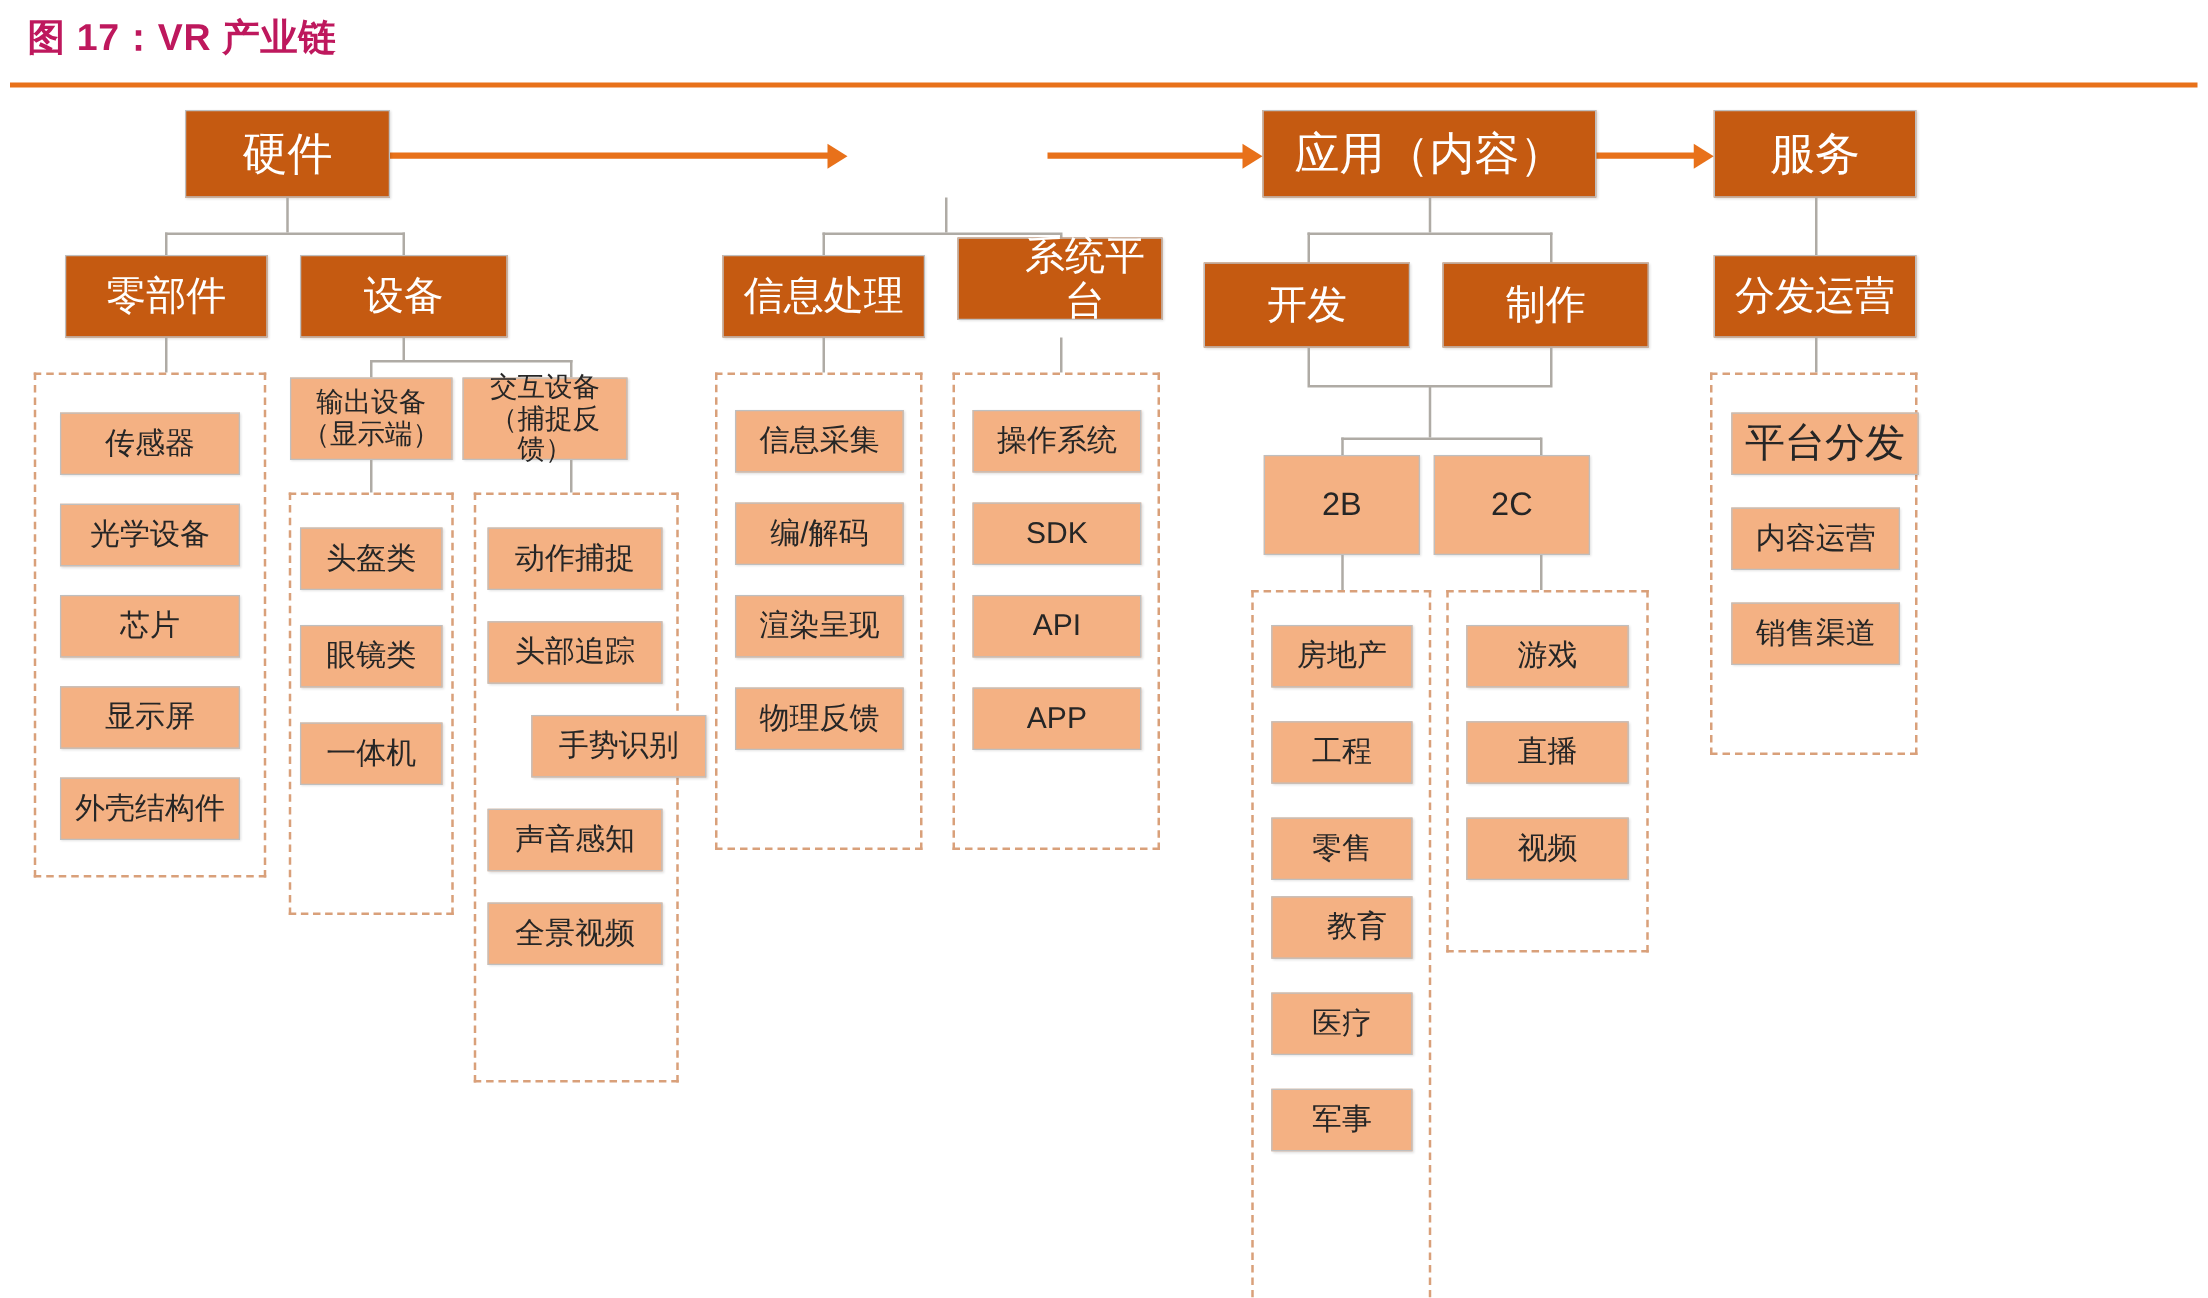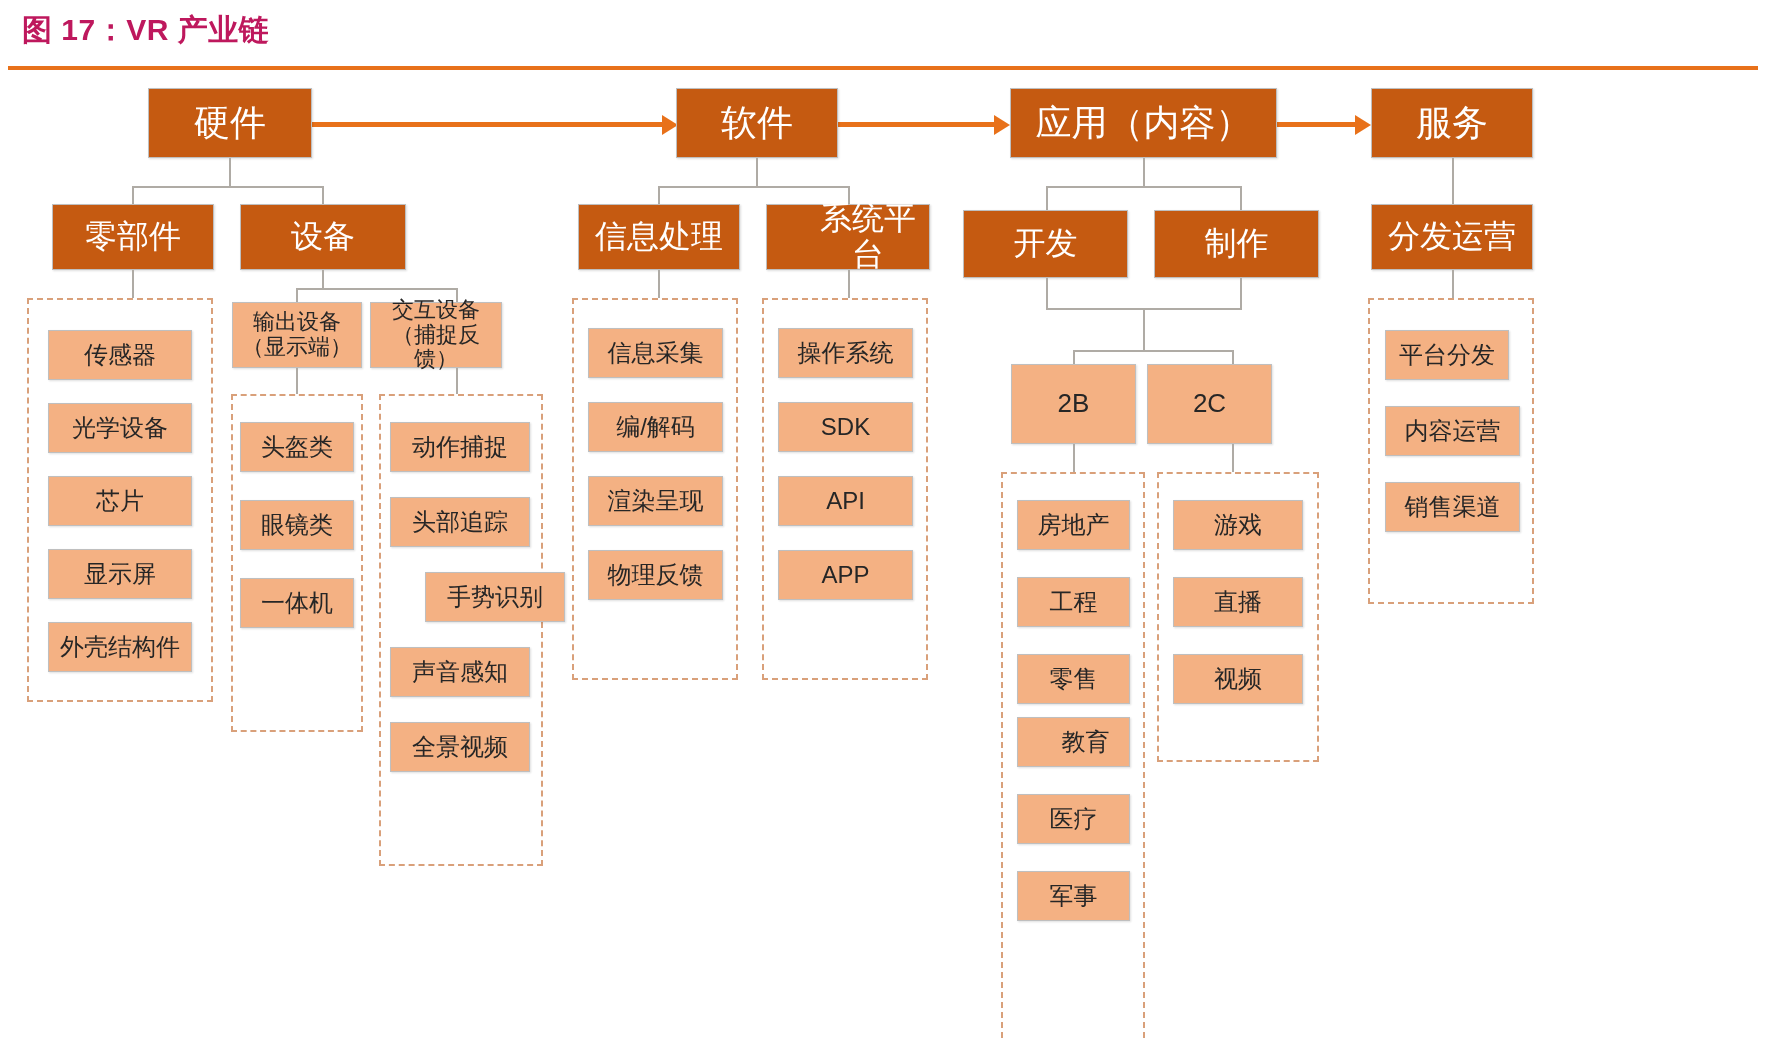--- a/index.html
+++ b/index.html
@@ -76,21 +76,20 @@
   <div class="flow-arrow" style="left:312px; top:50px; width:352px;"></div>
   <div class="flow-head" style="left:662px; top:43px;"></div>
 
   <div class="flow-arrow" style="left:838px; top:50px; width:158px;"></div>
   <div class="flow-head" style="left:994px; top:43px;"></div>
 
   <div class="flow-arrow" style="left:1277px; top:50px; width:80px;"></div>
   <div class="flow-head" style="left:1355px; top:43px;"></div>
 
   <div class="node dark" style="left:148px; top:16px; width:164px; height:70px; font-size:36px;">硬件</div>
-  <div class="node dark" style="left:676px; top:16px; width:162px; height:70px; font-size:36px;">软件</div>
   <div class="node dark" style="left:1010px; top:16px; width:267px; height:70px; font-size:36px;">应用（内容）</div>
   <div class="node dark" style="left:1371px; top:16px; width:162px; height:70px; font-size:36px;">服务</div>
 
   <div class="vline" style="left:229px; top:86px; height:28px;"></div>
   <div class="hline" style="left:132px; top:114px; width:192px;"></div>
   <div class="vline" style="left:132px; top:114px; height:18px;"></div>
   <div class="vline" style="left:322px; top:114px; height:18px;"></div>
 
   <div class="node dark" style="left:52px; top:132px; width:162px; height:66px; font-size:32px;">零部件</div>
   <div class="node dark" style="left:240px; top:132px; width:166px; height:66px; font-size:32px;">设备</div>
@@ -129,21 +128,21 @@
   <div class="node light leaf" style="left:390px; top:500px; width:140px; height:50px; font-size:24px;margin-left:35px;">手势识别</div>
   <div class="node light leaf" style="left:390px; top:575px; width:140px; height:50px; font-size:24px;">声音感知</div>
   <div class="node light leaf" style="left:390px; top:650px; width:140px; height:50px; font-size:24px;">全景视频</div>
 
   <div class="vline" style="left:756px; top:86px; height:28px;"></div>
   <div class="hline" style="left:658px; top:114px; width:190px;"></div>
   <div class="vline" style="left:658px; top:114px; height:18px;"></div>
   <div class="vline" style="left:848px; top:114px; height:18px;"></div>
 
   <div class="node dark" style="left:578px; top:132px; width:162px; height:66px; font-size:32px;">信息处理</div>
-  <div class="node dark" style="left:766px; top:132px; width:164px; height:66px; font-size:32px;padding-left:40px;">系统平台</div>
+  <div class="node dark" style="left:766px; top:118px; width:164px; height:66px; font-size:32px;padding-left:40px;">系统平台</div>
 
   <div class="vline" style="left:658px; top:198px; height:28px;"></div>
   <div class="vline" style="left:848px; top:198px; height:28px;"></div>
 
   <div class="group-frame" style="left:572px; top:226px; width:166px; height:382px;"></div>
   <div class="group-frame" style="left:762px; top:226px; width:166px; height:382px;"></div>
 
   <div class="node light leaf" style="left:588px; top:256px; width:135px; height:50px; font-size:24px;">信息采集</div>
   <div class="node light leaf" style="left:588px; top:330px; width:135px; height:50px; font-size:24px;">编/解码</div>
   <div class="node light leaf" style="left:588px; top:404px; width:135px; height:50px; font-size:24px;">渲染呈现</div>
@@ -191,17 +190,17 @@
   <div class="node light leaf" style="left:1173px; top:582px; width:130px; height:50px; font-size:24px;">视频</div>
 
   <div class="vline" style="left:1452px; top:86px; height:46px;"></div>
 
   <div class="node dark" style="left:1371px; top:132px; width:162px; height:66px; font-size:32px;">分发运营</div>
 
   <div class="vline" style="left:1452px; top:198px; height:28px;"></div>
 
   <div class="group-frame" style="left:1368px; top:226px; width:166px; height:306px;"></div>
 
-  <div class="node light leaf" style="left:1385px; top:258px; width:124px; height:50px; font-size:24px;">平台分发</div>
+  <div class="node light leaf" style="left:1385px; top:258px; width:150px; height:50px; font-size:32px;">平台分发</div>
   <div class="node light leaf" style="left:1385px; top:334px; width:135px; height:50px; font-size:24px;">内容运营</div>
   <div class="node light leaf" style="left:1385px; top:410px; width:135px; height:50px; font-size:24px;">销售渠道</div>
 
 </div>
 
 </body></html>

